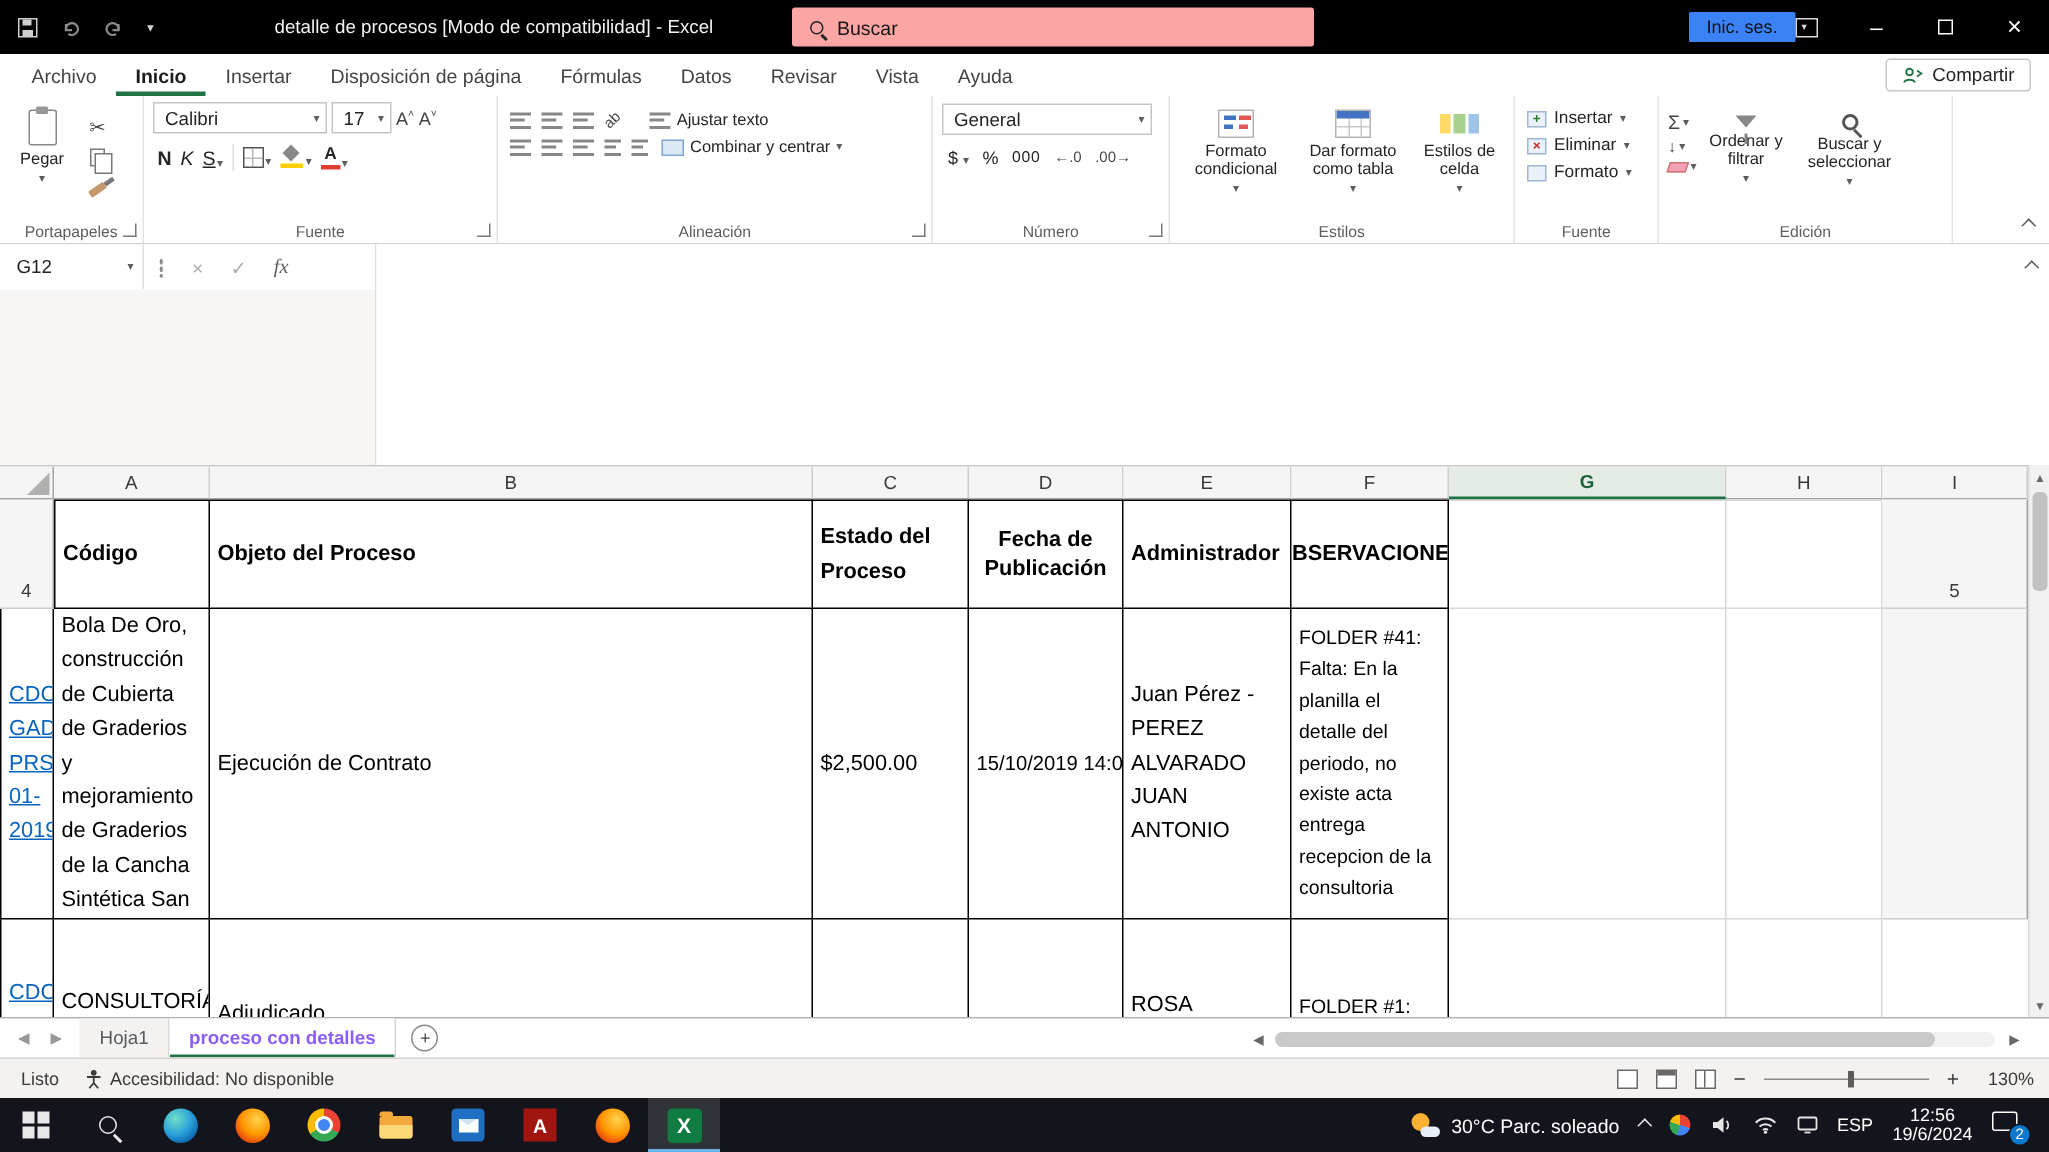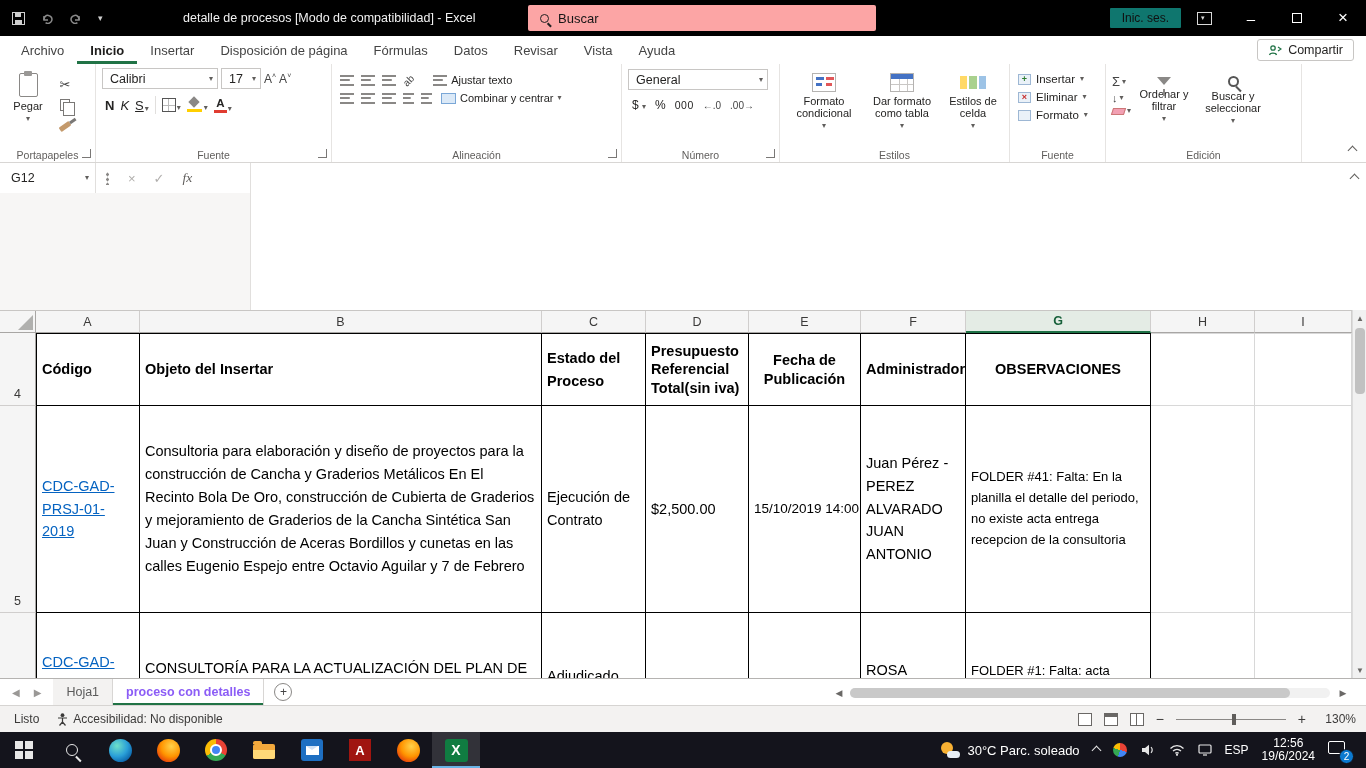--- a/index.html
+++ b/index.html
@@ -11,21 +11,21 @@
   .qat{display:flex;align-items:center;gap:15px;padding-left:12px}
   .saveicon{width:13px;height:13px;border:1.5px solid #cfcfcf;position:relative}
   .saveicon::before{content:"";position:absolute;left:2px;top:0;width:6px;height:4px;background:#cfcfcf}
   .saveicon::after{content:"";position:absolute;left:2px;bottom:0;width:7px;height:4px;background:#cfcfcf}
   .caretw{color:#cfcfcf;font-size:9px}
   .tb-title{position:absolute;left:183px;top:0;height:36px;display:flex;align-items:center;font-size:12.5px;color:#f2f2f2;white-space:nowrap}
   .tb-search{position:absolute;left:528px;top:5px;width:348px;height:26px;background:#fca5a5;border-radius:2px;display:flex;align-items:center;gap:9px;padding-left:12px;color:#161616;font-size:13px}
   .magd{width:9px;height:9px;border:1.6px solid #222;border-radius:50%;position:relative;flex:0 0 auto}
   .magd::after{content:"";position:absolute;right:-4px;bottom:-4px;width:5px;height:1.6px;background:#222;transform:rotate(45deg)}
   .tb-right{position:absolute;right:0;top:0;height:36px;display:flex;align-items:center}
-  .signin{background:#0f766e;color:#111;font-size:12px;padding:3px 12px;border-radius:1px;margin-right:16px;cursor:pointer}
+  .signin{background:#3b82f6;color:#111;font-size:12px;padding:3px 12px;border-radius:1px;cursor:pointer}
   .ribopt{width:15px;height:13px;border:1.3px solid #d8d8d8;position:relative;margin-right:16px}
   .ribopt::after{content:"▾";position:absolute;left:3px;top:1px;font-size:7px;color:#d8d8d8}
   .winbtn{width:46px;height:36px;display:flex;align-items:center;justify-content:center;color:#fff;font-size:15px}
   .restoreicon{width:10px;height:10px;border:1.2px solid #fff;position:relative;background:#000}
   .restoreicon::before{content:"";position:absolute;left:2px;top:-4px;width:10px;height:10px;border:1.2px solid #fff;z-index:-1}
 
   
   #menubar{position:absolute;left:0;top:36px;width:1366px;height:28px;background:#fff;display:flex;align-items:stretch;padding-left:8px}
   .rtab{display:flex;align-items:center;padding:0 13px;font-size:13px;color:#444;cursor:pointer}
   .rtab.active{color:#1e1d1c;font-weight:700;box-shadow:inset 0 -3px 0 #217346}
@@ -459,23 +459,22 @@
     <div class="hcell">C</div>
     <div class="hcell">D</div>
     <div class="hcell">E</div>
     <div class="hcell">F</div>
     <div class="hcell sel">G</div>
     <div class="hcell">H</div>
     <div class="hcell">I</div>
 
     <div class="rhead">4</div>
     <div class="tcell bl bt bold">Código</div>
-    <div class="tcell bt bold">Objeto del Insertar</div>
+    <div class="tcell bt bold">Objeto del Proceso</div>
     <div class="tcell bt bold">Estado del Proceso</div>
-    <div class="tcell bt bold" style="line-height:1.25">Presupuesto Referencial Total(sin iva)</div>
     <div class="tcell bt bold ctr" style="line-height:1.25">Fecha de Publicación</div>
     <div class="tcell bt bold">Administrador</div>
     <div class="tcell bt bold ctr">OBSERVACIONES</div>
     <div class="ecell" style="border-top:1px solid #d8d8d8"></div>
     <div class="ecell" style="border-top:1px solid #d8d8d8"></div>
 
     <div class="rhead">5</div>
     <div class="tcell bl">
         <span class="xlink">CDC-GAD-PRSJ-01-2019</span>
       </div>

